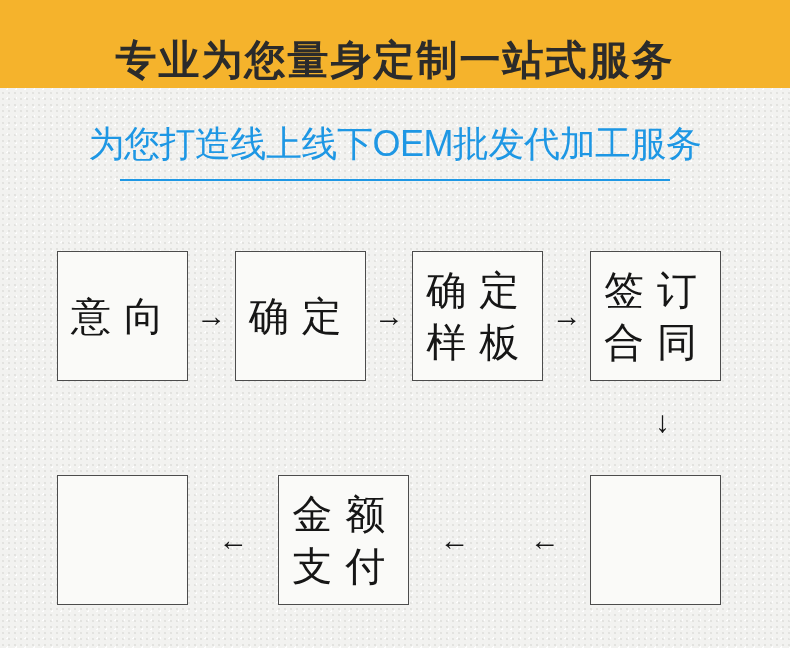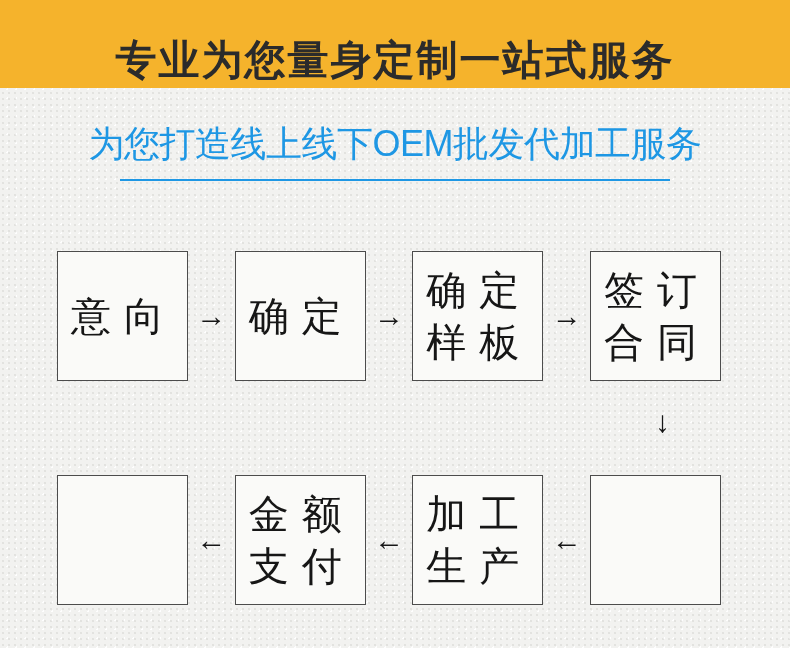--- a/index.html
+++ b/index.html
@@ -147,24 +147,20 @@
 
     <div class="flow-row">
       <div class="step-box">
       </div>
       <span class="h-arrow">←</span>
       <div class="step-box">
         <div class="step-line">金额</div>
         <div class="step-line">支付</div>
       </div>
       <span class="h-arrow">←</span>
-      <div class="step-box">
-        <div class="step-line">加工</div>
-        <div class="step-line">生产</div>
-      </div>
       <span class="h-arrow">←</span>
       <div class="step-box">
       </div>
     </div>
 
   </section>
 
 </div>
 
 </body></html>

